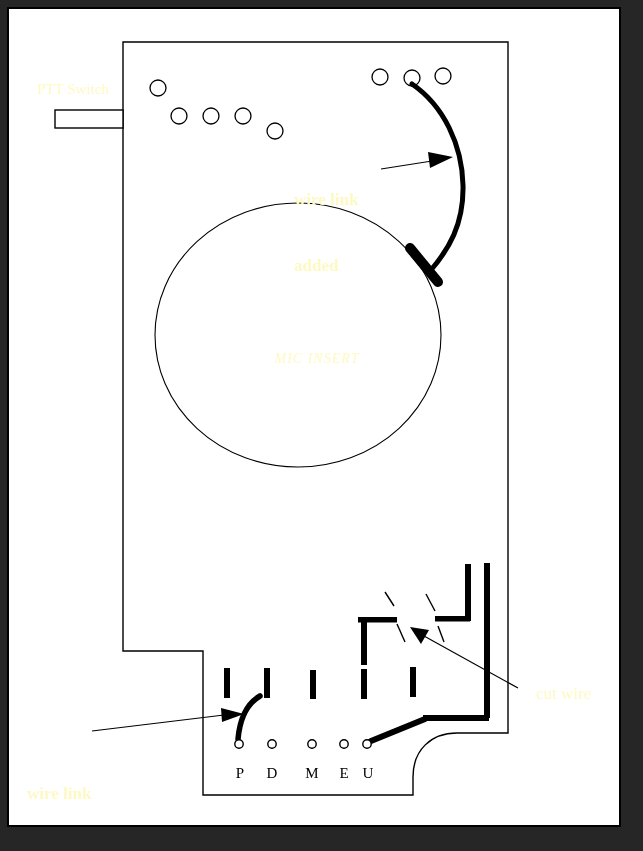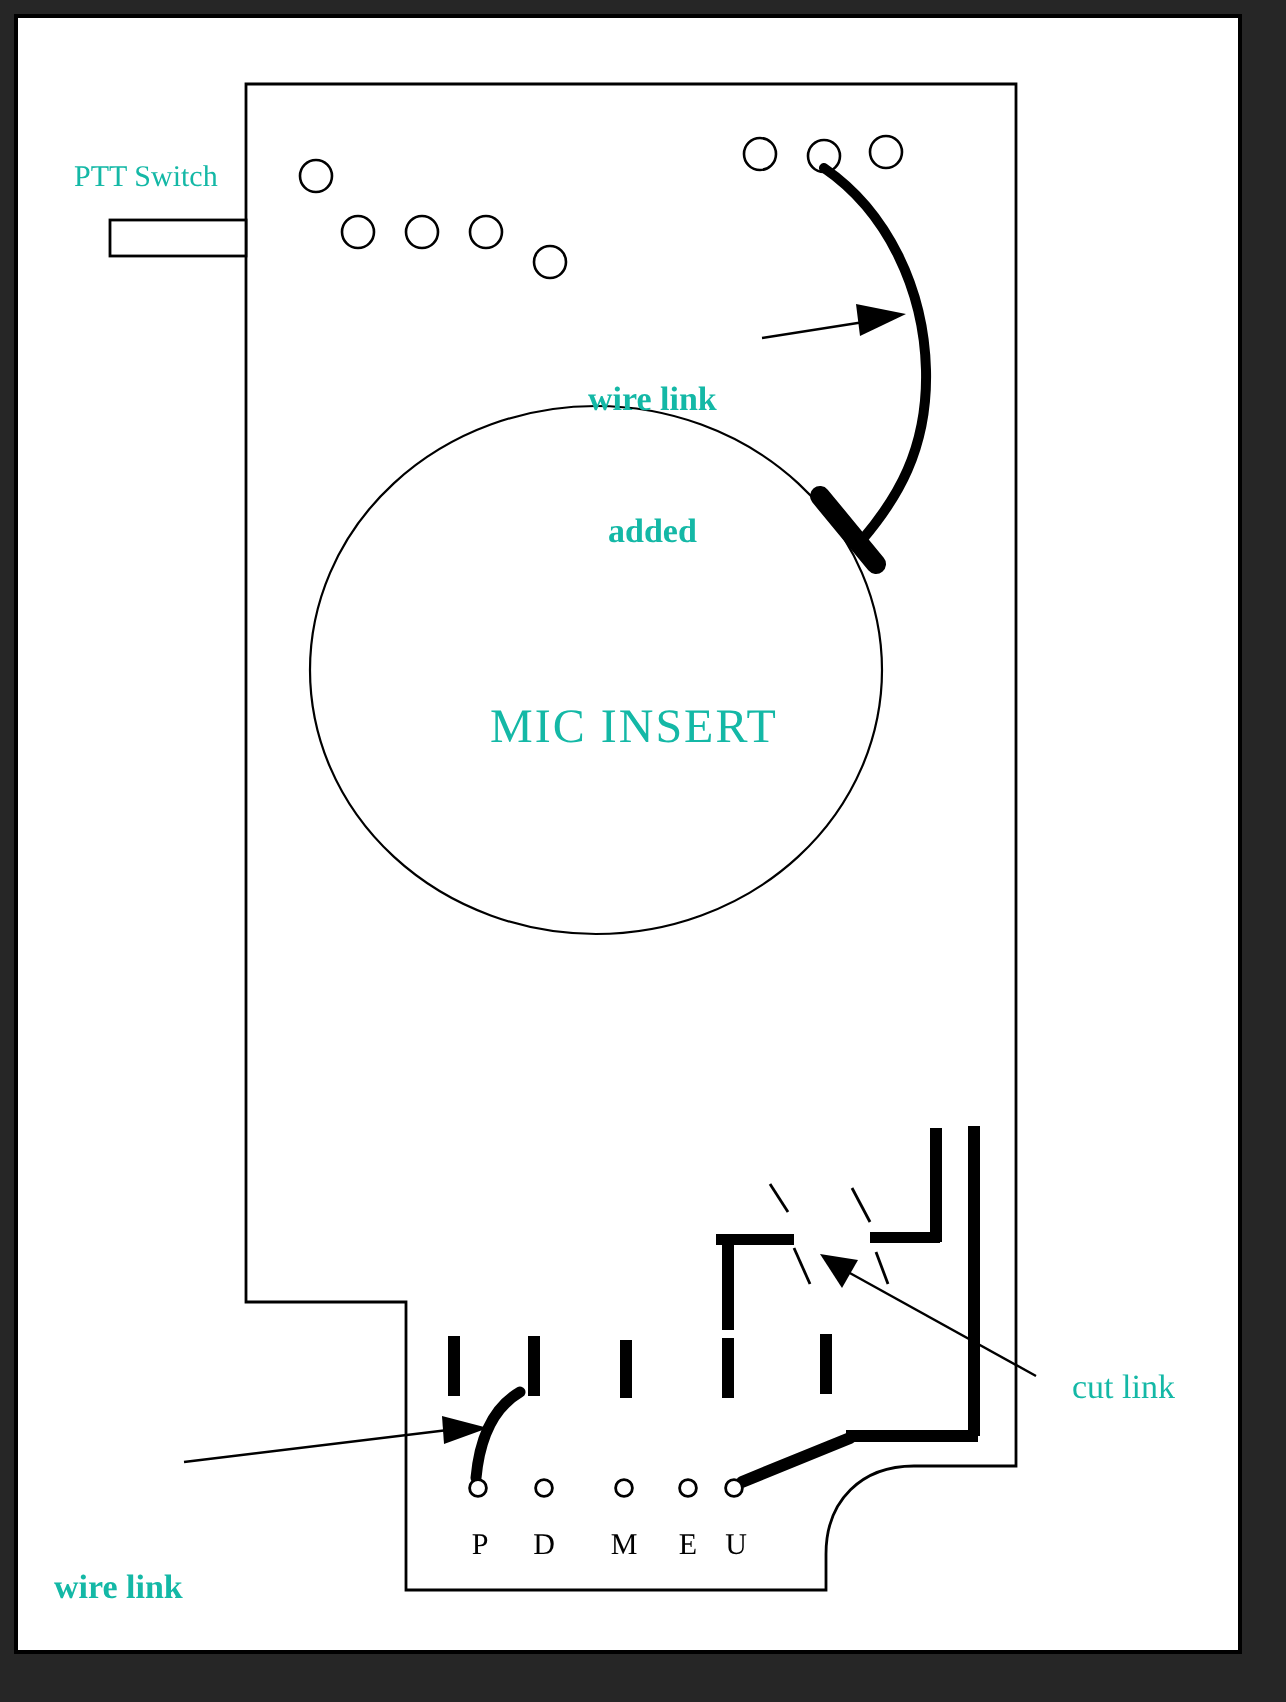--- a/index.html
+++ b/index.html
@@ -9,28 +9,28 @@
     font-family:"Liberation Serif", serif;
   }
   .page{
     position:absolute;left:7px;top:7px;width:614px;height:820px;
     box-sizing:border-box;background:#fff;border:2px solid #000;
   }
   .diagram-svg{
     position:absolute;left:0;top:0;width:643px;height:851px;z-index:2;
   }
   .label{
-    position:absolute;z-index:3;color:#14b8a6;white-space:pre;
-    font-family:"Liberation Serif", serif;line-height:1;text-align:center;
+    position:absolute;z-index:3;color:#fef9c3;white-space:pre;
+    font-family:"Liberation Serif", serif;line-height:1;
   }
   .label .line{display:block;font-weight:bold;}
   .two-line{line-height:22px;}
   .ptt{left:37px;top:82px;font-size:15px;}
   .wl-top{left:294px;top:145px;font-size:17px;}
-  .mic{left:317px;top:352px;font-size:24px;transform:translateX(-50%);letter-spacing:1px;}
+  .mic{left:317px;top:352px;font-size:14px;transform:translateX(-50%);letter-spacing:1px;font-style:italic;}
   .wl-bottom{left:27px;top:739px;font-size:17px;}
   .cut{left:536px;top:685px;font-size:17px;}
   .pad-letter{position:absolute;z-index:3;top:765px;font-size:15px;color:#000;
     transform:translateX(-50%);font-family:"Liberation Serif", serif;}
   .pl-p{left:240px;} .pl-d{left:272px;} .pl-m{left:312px;} .pl-e{left:344px;} .pl-u{left:368px;}
 </style>
 </head>
 <body>
 
 <div class="page"></div>
@@ -124,19 +124,19 @@
   <span class="line">added</span>
 </div>
 
 <div class="label mic">MIC INSERT</div>
 
 <div class="label wl-bottom two-line">
   <span class="line">wire link</span>
   <span class="line">added</span>
 </div>
 
-<div class="label cut">cut link</div>
+<div class="label cut">cut wire</div>
 
 <span class="pad-letter pl-p">P</span>
 <span class="pad-letter pl-d">D</span>
 <span class="pad-letter pl-m">M</span>
 <span class="pad-letter pl-e">E</span>
 <span class="pad-letter pl-u">U</span>
 
 </body></html>

